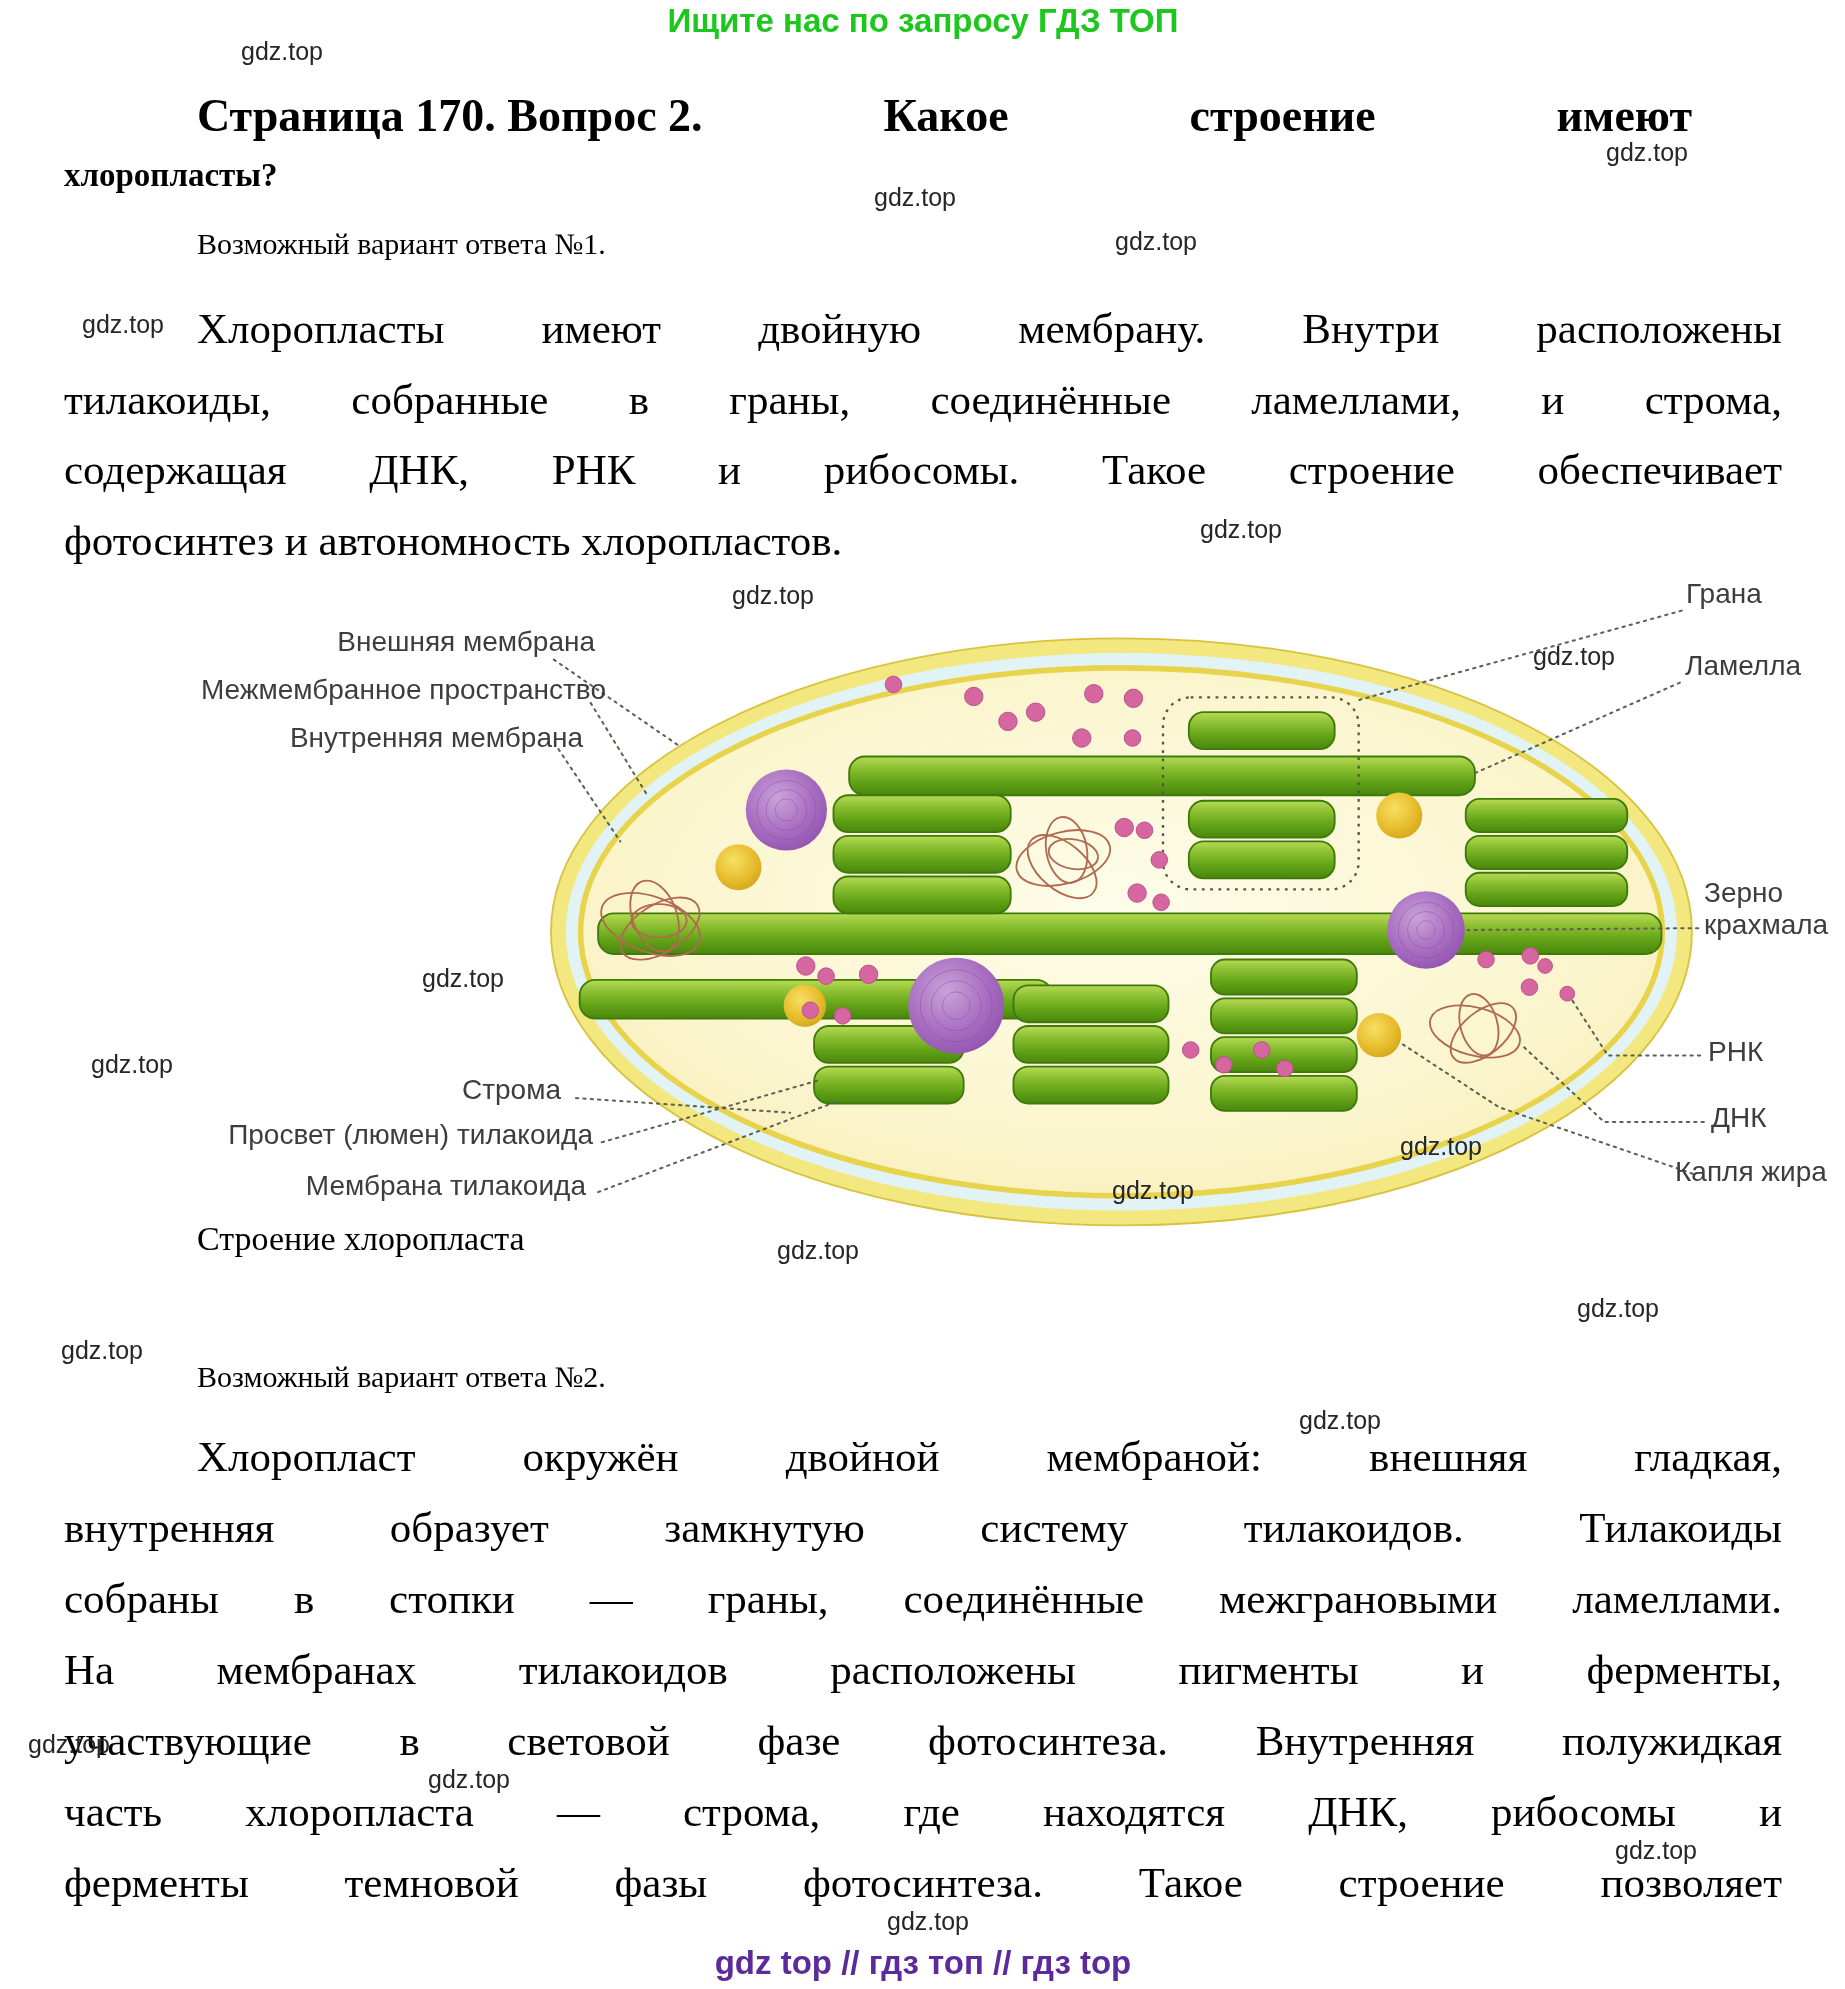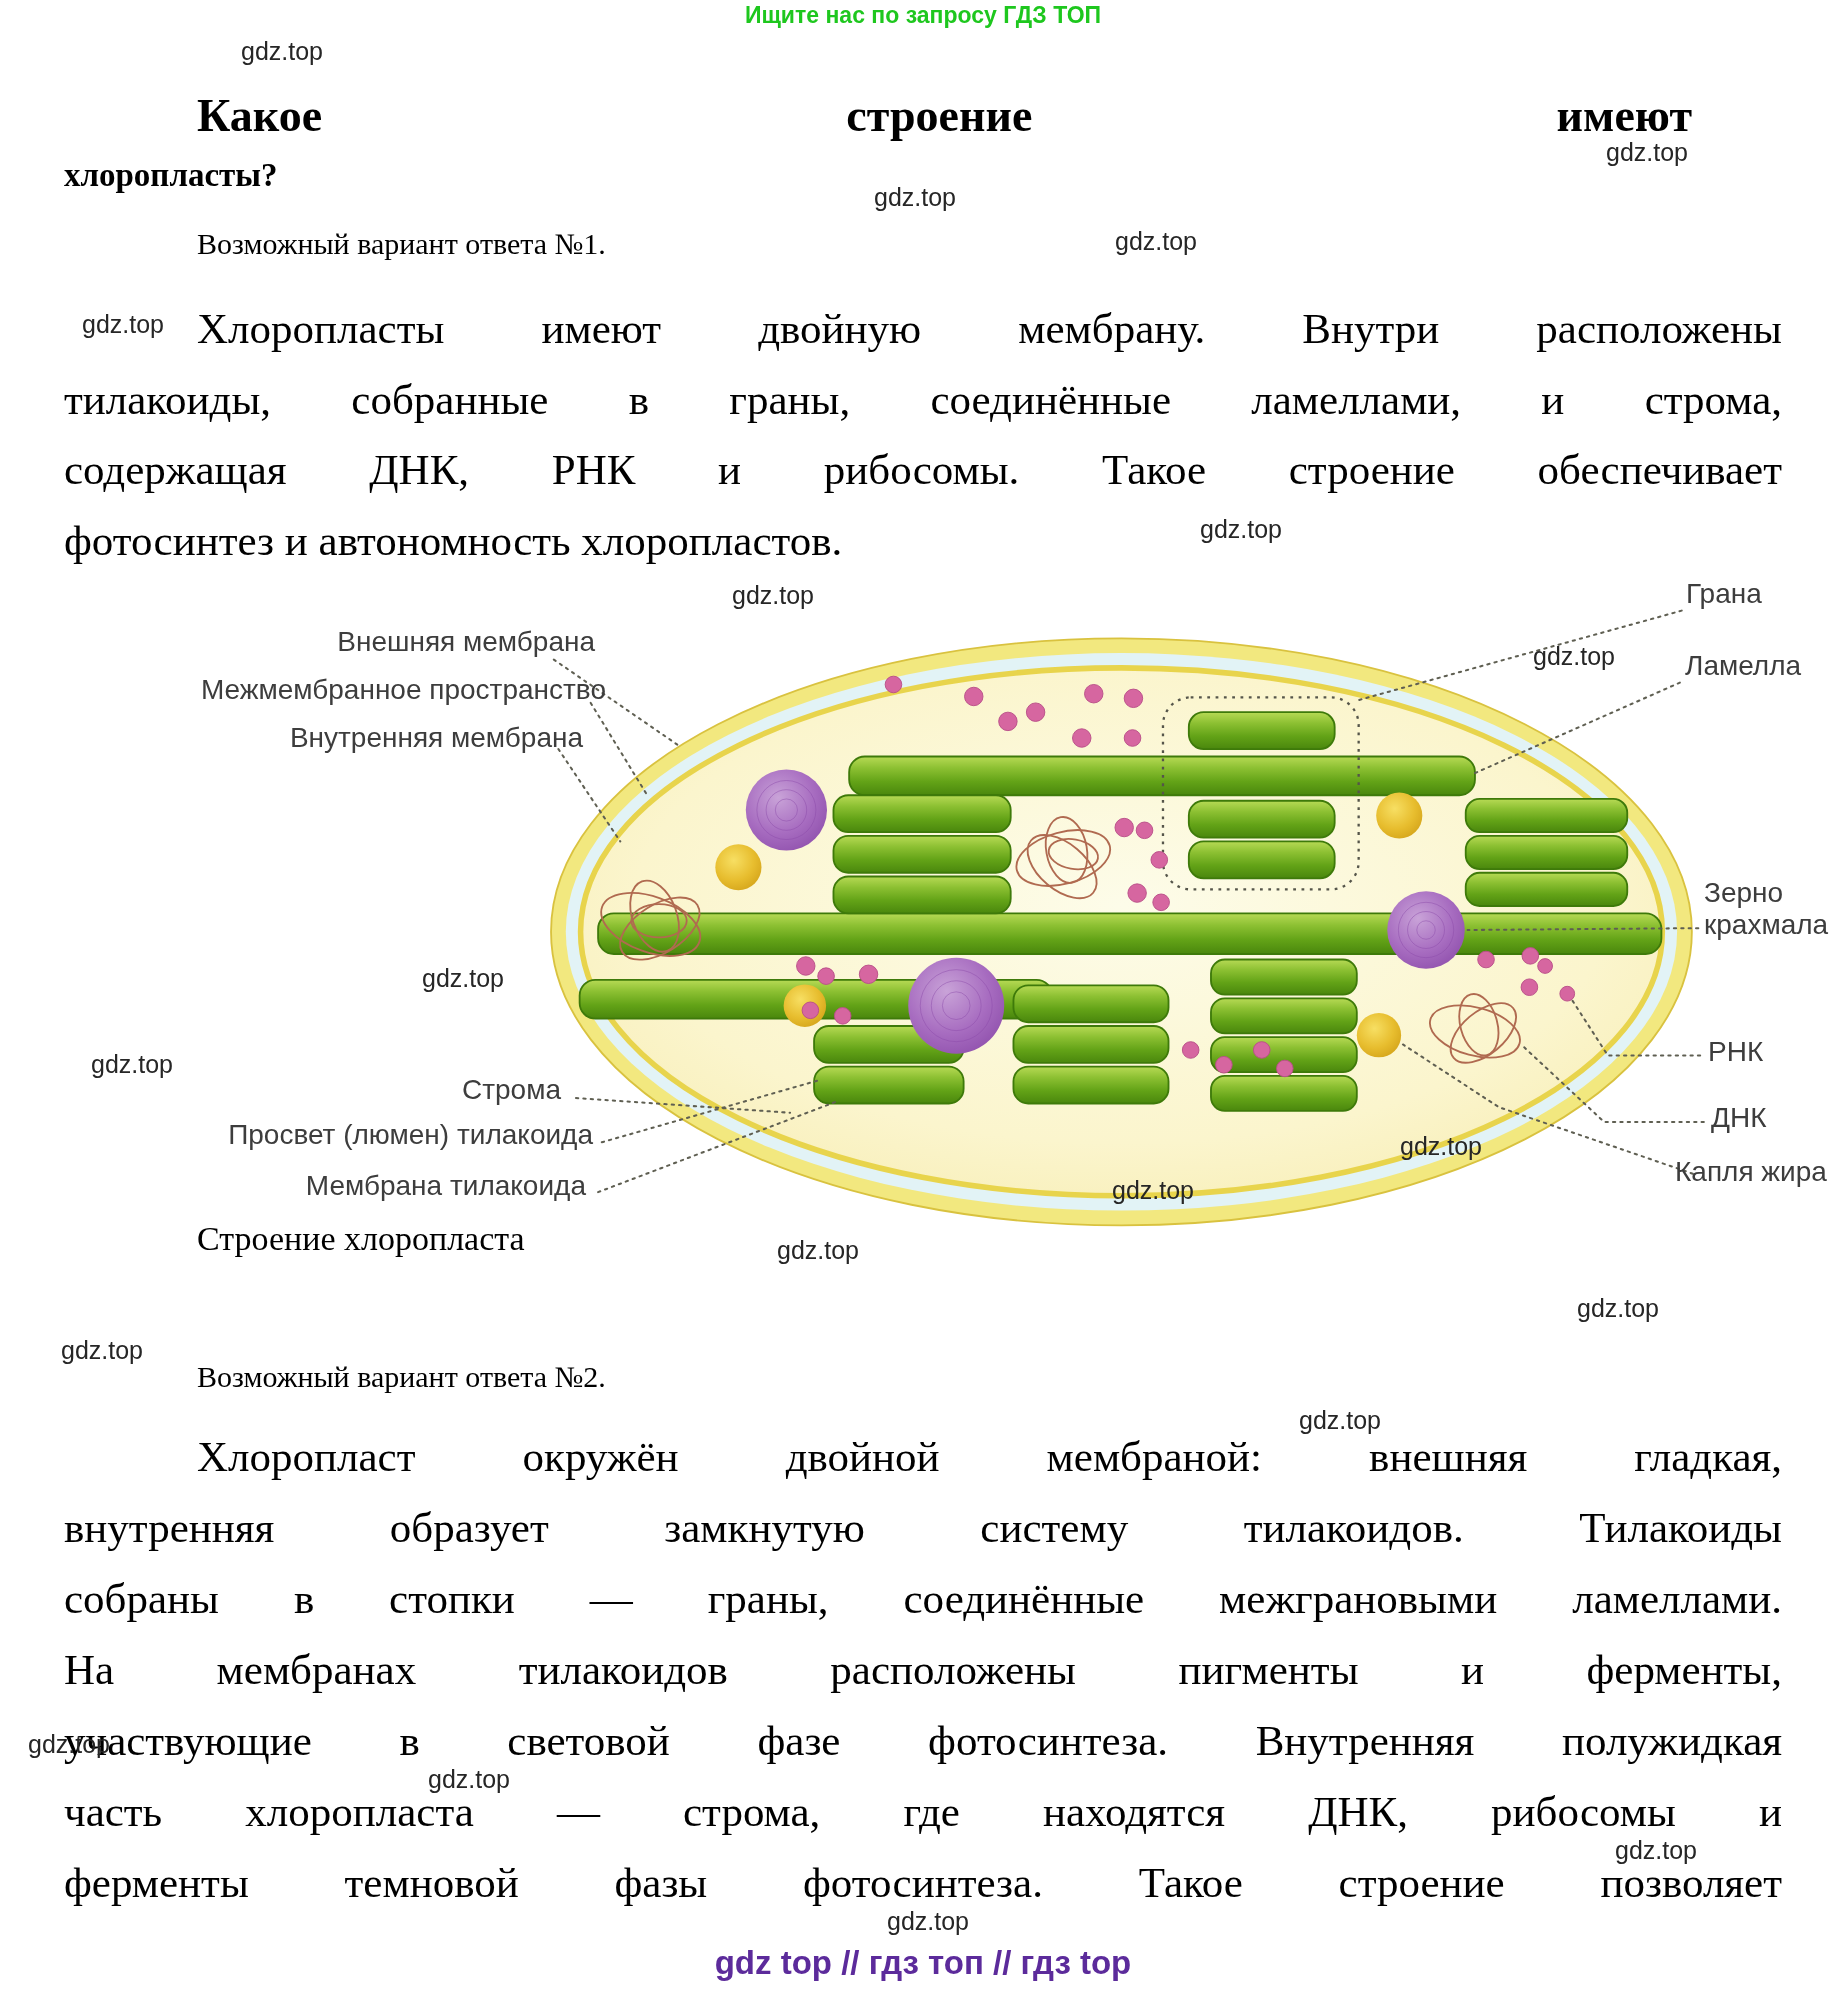--- a/index.html
+++ b/index.html
@@ -1,19 +1,19 @@
 <!DOCTYPE html>
 <html style="--promo-green: #1ec71e; --footer-purple: #5c2b9b; --membrane-yellow: #f2e87f; --intermembrane-blue: #e2f3f6; --thylakoid-green: #63a317; --starch-purple: #a76cc0; --fat-gold: #e7bd2e; --ribosome-pink: #d666a0;font-size:14.8px"><head>
 <meta charset="utf-8">
 <style>
   html,body{margin:0;padding:0;background:#fff;}
   .page{position:relative;width:1846px;height:1990px;background:#ffffff;overflow:hidden;
         font-family:"Liberation Serif", serif;color:#000;}
   .promo{position:absolute;top:1.8px;left:0;width:100%;text-align:center;
-         font-family:"Liberation Sans",sans-serif;font-weight:bold;font-size:23px;
+         font-family:"Liberation Sans",sans-serif;font-weight:bold;font-size:33px;
          color:var(--promo-green,#1ec71e);}
   .wm{position:absolute;font-family:"Liberation Sans",sans-serif;font-size:25px;
       color:#262626;z-index:6;white-space:nowrap;}
   .title1{position:absolute;left:197px;top:89px;width:1495px;display:flex;
           justify-content:space-between;font-weight:bold;font-size:46px;}
   .title2{position:absolute;left:64px;top:157px;font-weight:bold;font-size:33px;}
   .heading{position:absolute;left:197px;font-weight:normal;font-size:30px;white-space:nowrap;}
   .bline{position:absolute;left:64px;width:1718px;font-size:43px;line-height:55px;
          text-align:justify;text-align-last:justify;box-sizing:border-box;}
   .bline.indent{padding-left:133px;}
@@ -49,20 +49,21 @@
   <div class="wm" style="left:777px;top:1236px">gdz.top</div>
   <div class="wm" style="left:1577px;top:1294px">gdz.top</div>
   <div class="wm" style="left:61px;top:1336px">gdz.top</div>
   <div class="wm" style="left:1299px;top:1406px">gdz.top</div>
   <div class="wm" style="left:28px;top:1730px">gdz.top</div>
   <div class="wm" style="left:428px;top:1765px">gdz.top</div>
   <div class="wm" style="left:1615px;top:1836px">gdz.top</div>
   <div class="wm" style="left:887px;top:1907px">gdz.top</div>
 
   <div class="title1">
+    <span>Страница 170. Вопрос 2.</span>
     <span>Какое</span>
     <span>строение</span>
     <span>имеют</span>
   </div>
   <div class="title2">хлоропласты?</div>
 
   <div class="heading" style="top:227px">Возможный вариант ответа №1.</div>
   <div class="bline indent" style="top:301px">Хлоропласты имеют двойную мембрану. Внутри расположены</div>
   <div class="bline" style="top:372px">тилакоиды, собранные в граны, соединённые ламеллами, и строма,</div>
   <div class="bline" style="top:442px">содержащая ДНК, РНК и рибосомы. Такое строение обеспечивает</div>

